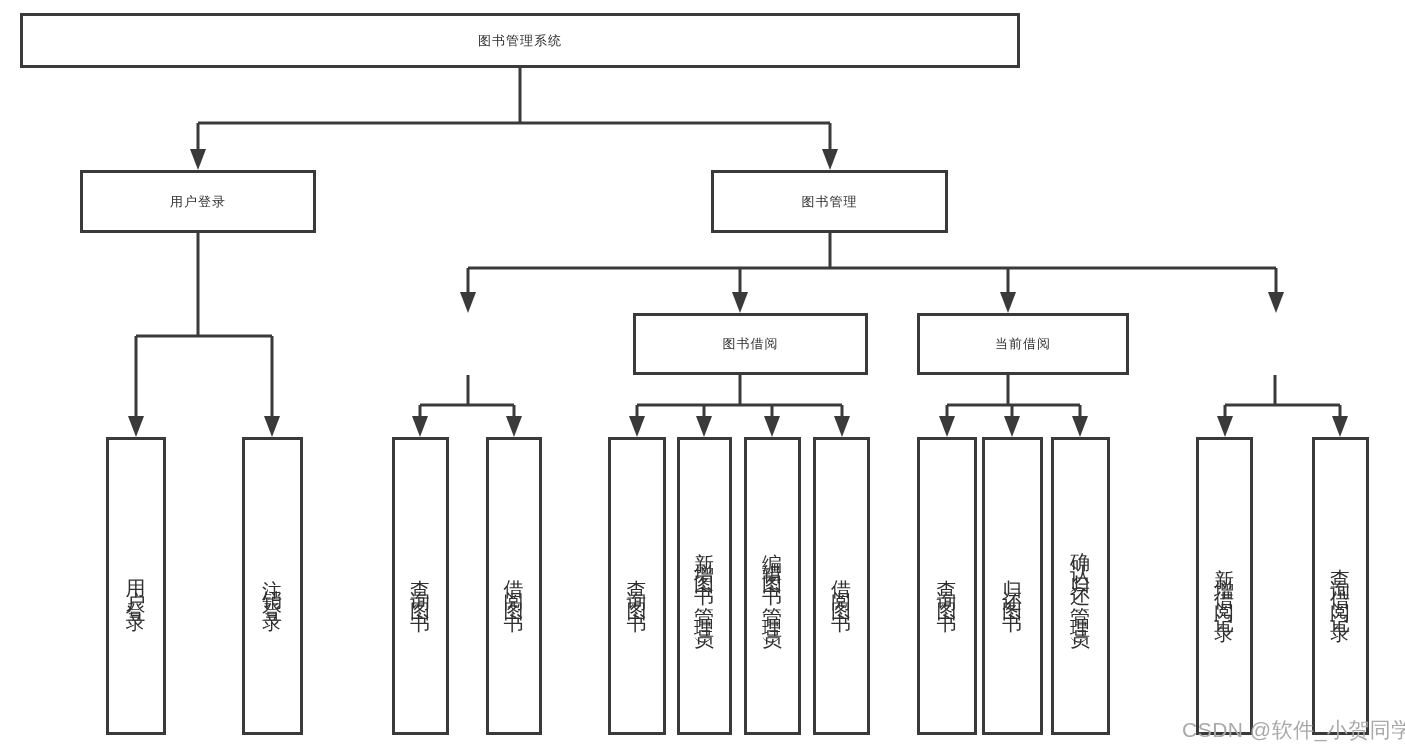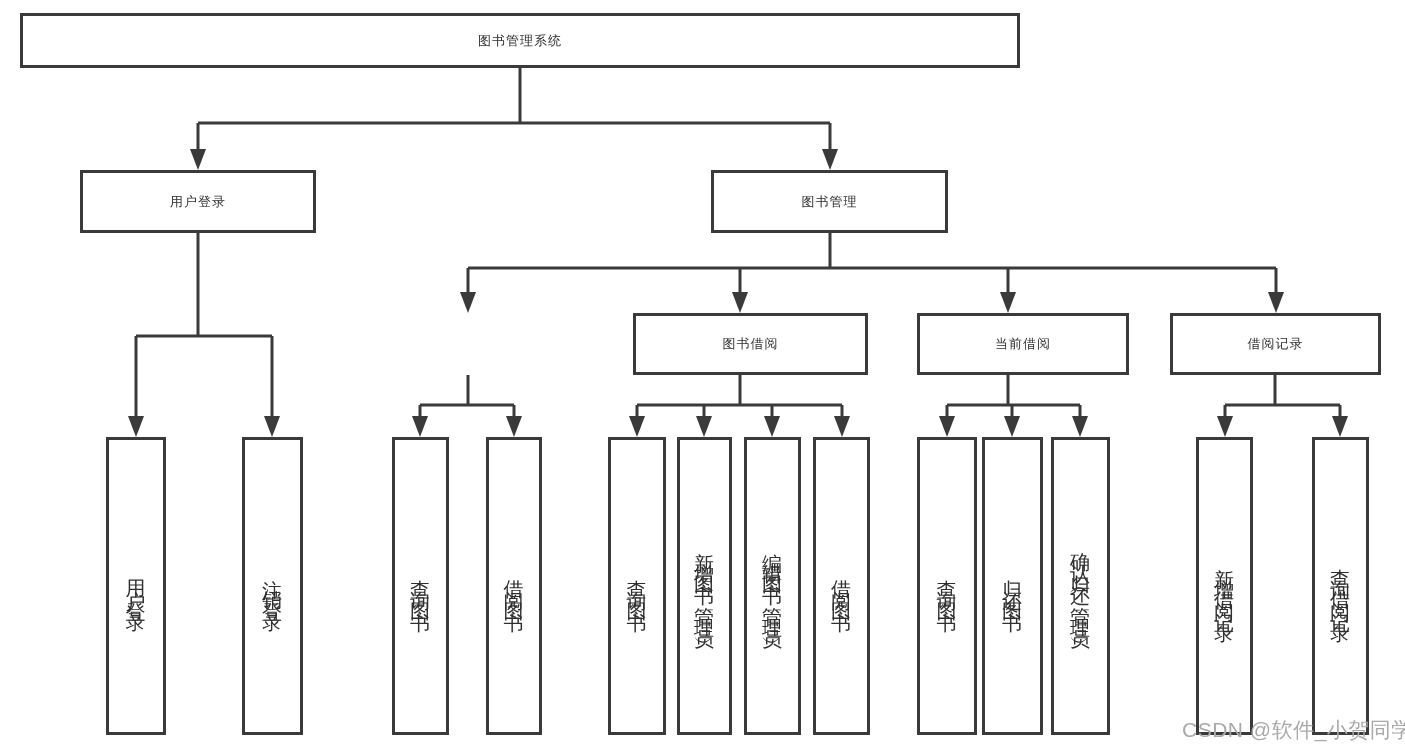--- a/index.html
+++ b/index.html
@@ -98,21 +98,20 @@
     </g>
   </svg>
 
   <div class="box n-root">图书管理系统</div>
 
   <div class="box n-ulogin">用户登录</div>
   <div class="box n-bmgmt">图书管理</div>
 
   <div class="box n-bor">图书借阅</div>
   <div class="box n-cur">当前借阅</div>
-  <div class="box n-hist">借阅记录</div>
 
   <div class="box leaf lf l1">用户登录</div>
   <div class="box leaf lf l2">注销登录</div>
 
   <div class="box leaf lf l3">查询图书</div>
   <div class="box leaf lf l4">借阅图书</div>
 
   <div class="box leaf lf l5">查询图书</div>
   <div class="box leaf lf l6">新增图书（管理员）</div>
   <div class="box leaf lf l7">编辑图书（管理员）</div>

